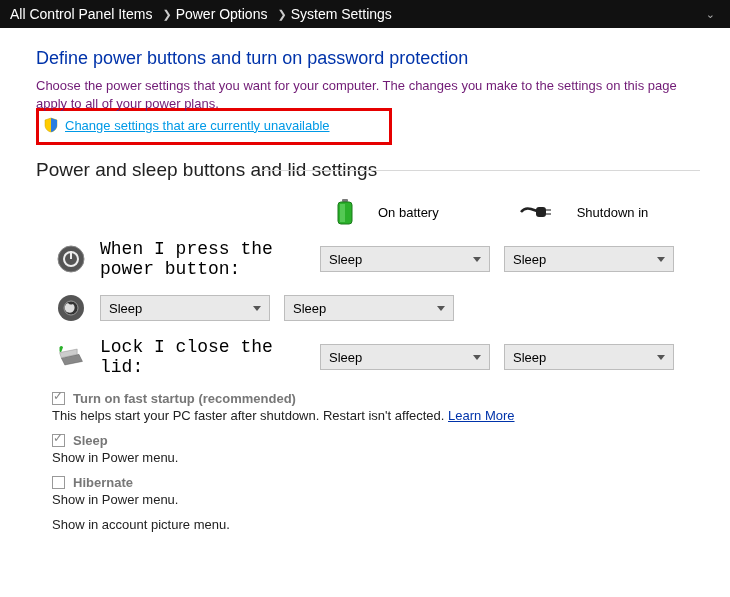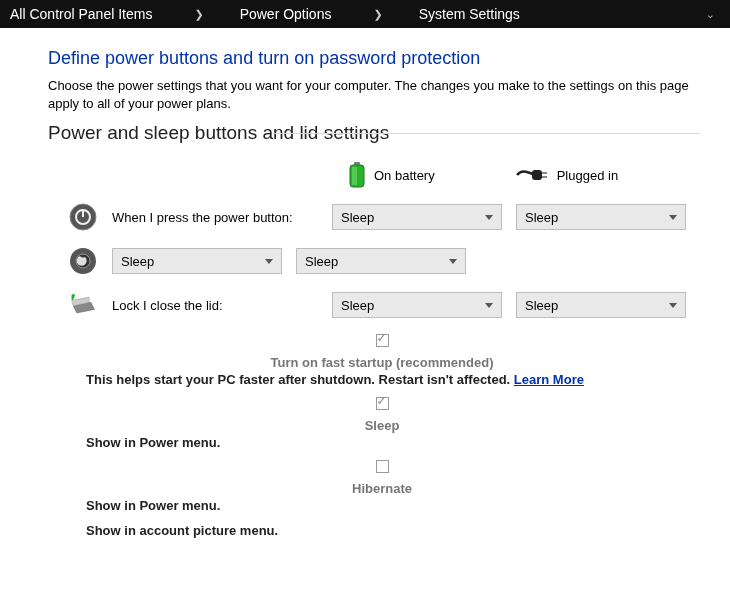--- a/index.html
+++ b/index.html
@@ -10,36 +10,35 @@
       background: #fff;
       width: 730px;
     }
     .breadcrumb-bar {
       background: #111;
       color: #fff;
       padding: 6px 10px;
       display: flex;
       align-items: center;
       font-size: 14px;
-      gap: 32px;
     }
     .breadcrumb-bar .crumb { margin-right: 6px; }
     .breadcrumb-bar .sep { margin: 0 4px; color: #ccc; font-size: 11px; }
     .breadcrumb-bar .chev { margin-left: auto; color: #aaa; font-size: 11px; padding-right: 5px;}
     .content {
-      padding: 20px 30px 20px 48px;
+      padding: 20px 30px 20px 36px;
     }
     .page-title {
       color: #0033aa;
       font-size: 18px;
       font-weight: 400;
       margin-bottom: 8px;
     }
     .page-desc {
-      color: #000000;
+      color: #701a75;
       font-size: 13px;
       line-height: 1.35;
       margin-bottom: 0;
     }
     .highlight-box {
       border: 3px solid #e60000;
       margin-top: -4px;
       padding: 6px 8px 6px 4px;
       width: 356px;
       margin-bottom: 14px;
@@ -71,28 +70,28 @@
     .gh1::after { left: 225px; }
     .gh2::after { left: 120px; }
     .cols-header {
       display: flex;
       margin-left: 300px;
       gap: 80px;
       align-items: center;
       margin-bottom: 14px;
       margin-top: 18px;
     }
-    .col-h { display: flex; align-items: center; gap: 8px; font-size: 13px; }
+    .col-h { display: flex; align-items: center; gap: 24px; font-size: 13px; }
     .row {
       display: flex;
       align-items: center;
       margin-bottom: 14px;
     }
     .row-icon { width: 30px; height: 30px; margin-left: 20px; margin-right: 14px; flex-shrink: 0; display:flex; align-items:center; justify-content:center;}
-    .row-label { width: 220px; font-size: 13px; }
+    .row-label { width: 220px; font-size: 18px; font-family: Liberation Mono, monospace; }
     .sel {
       width: 170px;
       height: 26px;
       background: #e9e9e9;
       border: 1px solid #bdbdbd;
       padding: 3px 24px 3px 8px;
       font-size: 13px;
       position: relative;
       margin-right: 14px;
       display: flex;
@@ -105,57 +104,68 @@
       top: 10px;
       width: 0; height: 0;
       border-left: 4px solid transparent;
       border-right: 4px solid transparent;
       border-top: 5px solid #555;
     }
     .shutdown-list {
       margin-left: 16px;
     }
     .sd-item { margin-bottom: 10px; }
-    .sd-head { display: flex; align-items: center; gap: 8px; margin-bottom: 2px; flex-direction: column;}
+    .sd-head { display: flex; align-items: center; gap: 8px; margin-bottom: 2px;}
     .sd-head .chk {
       width: 13px; height: 13px;
       border: 1px solid #999;
       position: relative;
       flex-shrink: 0;
     }
     .sd-head .chk.checked::after {
       content: "✓";
       color: #888;
       position: absolute;
       top: -4px;
       left: 0;
       font-size: 12px;
     }
     .sd-label { color: #777; font-size: 13px; font-weight: 600;}
-    .sd-desc { margin-left: 22px; color: #222; font-size: 13px; font-weight: bold; }
+    .sd-desc { color: #222; font-size: 13px; }
     .sd-desc a { color: #0033aa; text-decoration: underline; }
     
     svg { display:block; }
   </style>
 </head>
 <body>
 
 <div class="breadcrumb-bar">
   <span class="crumb">All Control Panel Items</span>
   <span class="sep">❯</span>
   <span class="crumb">Power Options</span>
   <span class="sep">❯</span>
   <span class="crumb">System Settings</span>
   <span class="chev">⌄</span>
 </div>
 
 <div class="content">
   <div class="page-title">Define power buttons and turn on password protection</div>
   <div class="page-desc">Choose the power settings that you want for your computer. The changes you make to the settings on this page apply to all of your power plans.</div>
 
+  <div class="highlight-box">
+    <div class="shield-link">
+      <span>
+        <svg width="16" height="16" viewBox="0 0 16 16">
+          <path d="M8 1 L14 3 V8 C14 12 11 14.5 8 15 C5 14.5 2 12 2 8 V3 Z" fill="#ffcc00" stroke="#c9a000" stroke-width="0.5"></path>
+          <path d="M8 1 L14 3 V8 C14 12 11 14.5 8 15 V1 Z" fill="#2a7de1"></path>
+        </svg>
+      </span>
+      <a href="#">Change settings that are currently unavailable</a>
+    </div>
+  </div>
 
   <div class="group-header gh1">Power and sleep buttons and lid settings</div>
 
   <div class="cols-header">
     <div class="col-h">
       <span>
         <svg width="18" height="26" viewBox="0 0 18 26">
           <rect x="6" y="0" width="6" height="3" rx="1" fill="#7a7a7a"></rect>
           <rect x="2" y="3" width="14" height="22" rx="3" fill="#2bb02b" stroke="#1a7a1a"></rect>
           <rect x="4" y="5" width="5" height="18" fill="#6fdb6f" opacity="0.6"></rect>
@@ -165,21 +175,21 @@
     </div>
     <div class="col-h">
       <span>
         <svg width="34" height="18" viewBox="0 0 34 18">
           <path d="M2 9 Q6 4 12 6 L18 8" stroke="#222" stroke-width="2.5" fill="none"></path>
           <rect x="17" y="4" width="10" height="10" rx="3" fill="#222"></rect>
           <rect x="27" y="6" width="5" height="2" fill="#888"></rect>
           <rect x="27" y="10" width="5" height="2" fill="#888"></rect>
         </svg>
       </span>
-      <span>Plugged in</span>
+      <span>Shutdown in</span>
     </div>
   </div>
 
   <div class="row">
     <div class="row-icon">
       <svg width="30" height="30" viewBox="0 0 30 30">
         <circle cx="15" cy="15" r="13" fill="#555"></circle>
         <circle cx="15" cy="15" r="13" fill="none" stroke="#888" stroke-width="1"></circle>
         <circle cx="15" cy="15" r="7" fill="none" stroke="#eee" stroke-width="2"></circle>
         <rect x="14" y="7" width="2" height="8" fill="#eee"></rect>

